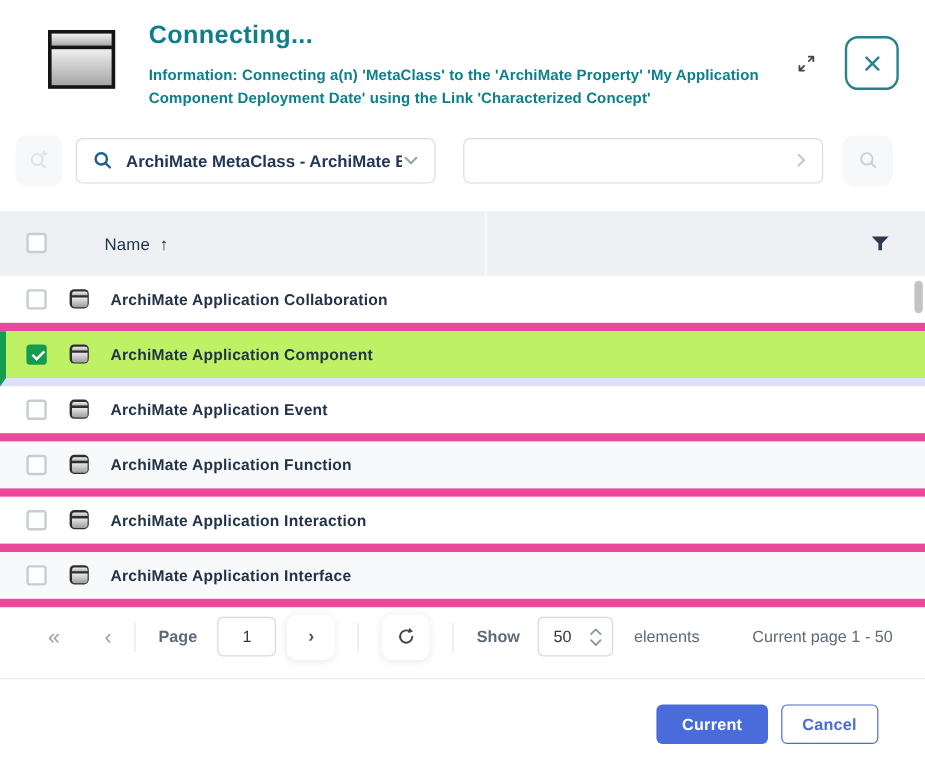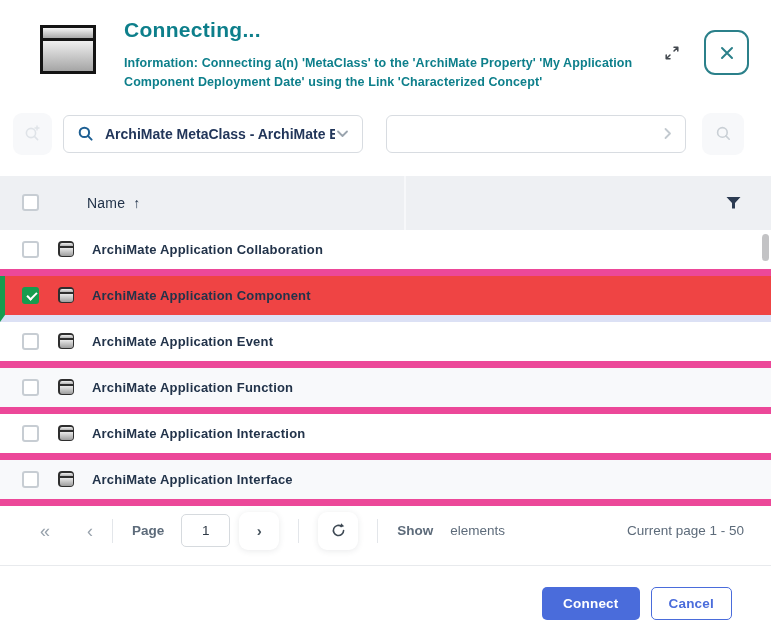--- a/index.html
+++ b/index.html
@@ -67,21 +67,21 @@
   .name-col-label { font-size: 14px; font-weight: 400; color: #22334a; letter-spacing: 0.2px; }
   .sort-arrow { font-size: 14px; font-weight: 700; color: #22334a; margin-left: 8px; }
   .funnel { position: absolute; right: 30px; top: 50%; transform: translateY(-50%); cursor: pointer; display: flex; }
 
   .tbody { position: relative; }
   .table-row {
     height: 46px; display: flex; align-items: center; padding-left: 22px;
     background: #fff; border-bottom: 7px solid #ec4899; cursor: pointer;
   }
   .table-row.alt { background: #f8f9fb; }
-  .table-row.selected { background: #ef4444; border-left: 5px solid #169c4f; padding-left: 17px; border-bottom-color: #dce1f5; }
+  .table-row.selected { background: #bef264; border-left: 5px solid #169c4f; padding-left: 17px; border-bottom-color: #dce1f5; }
   .checkbox {
     width: 17px; height: 17px; border: 2px solid #c7cdd3; border-radius: 3px; background: #fff;
     flex: none; position: relative; cursor: pointer;
   }
   .checkbox.checked { background: #169c4f; border-color: #169c4f; }
   .checkbox.checked::after {
     content: ""; position: absolute; left: 2.5px; top: 3px; width: 8px; height: 4px;
     border-left: 2px solid #fff; border-bottom: 2px solid #fff; transform: rotate(-45deg);
   }
   .metaclass-small {
@@ -296,24 +296,35 @@
     <button class="pg-btn" style="margin-left:0;">
       <span style="display:flex;">
         <svg width="17" height="17" viewBox="0 0 17 17">
           <path d="M13.6 8.5 a5.1 5.1 0 1 1 -2.0 -4.1" fill="none" stroke="#3d4853" stroke-width="1.6" stroke-linecap="round"></path>
           <path d="M11.1 1.2 L14.2 4.2 L10.2 5.2 Z" fill="#3d4853"></path>
         </svg>
       </span>
     </button>
     <span class="pg-sep"></span>
     <span class="pg-show-label">Show</span>
+    <div class="pg-size-spinner">
+      <span class="pg-size-value">50</span>
+      <span class="spinner-chevrons">
+        <svg width="13" height="7" viewBox="0 0 13 7">
+          <path d="M2.5 5.5 L6.5 1.5 L10.5 5.5" fill="none" stroke="#8d979f" stroke-width="1.5" stroke-linecap="round" stroke-linejoin="round"></path>
+        </svg>
+        <svg width="13" height="7" viewBox="0 0 13 7">
+          <path d="M2.5 1.5 L6.5 5.5 L10.5 1.5" fill="none" stroke="#8d979f" stroke-width="1.5" stroke-linecap="round" stroke-linejoin="round"></path>
+        </svg>
+      </span>
+    </div>
     <span class="pg-elements">elements</span>
     <span class="pg-current">Current page 1 - 50</span>
   </div>
 
   <div class="footer-divider"></div>
 
   <div class="footer">
-    <button class="btn-connect">Connect</button>
+    <button class="btn-connect">Current</button>
     <button class="btn-cancel">Cancel</button>
   </div>
 
 </div>
 
 </body></html>

